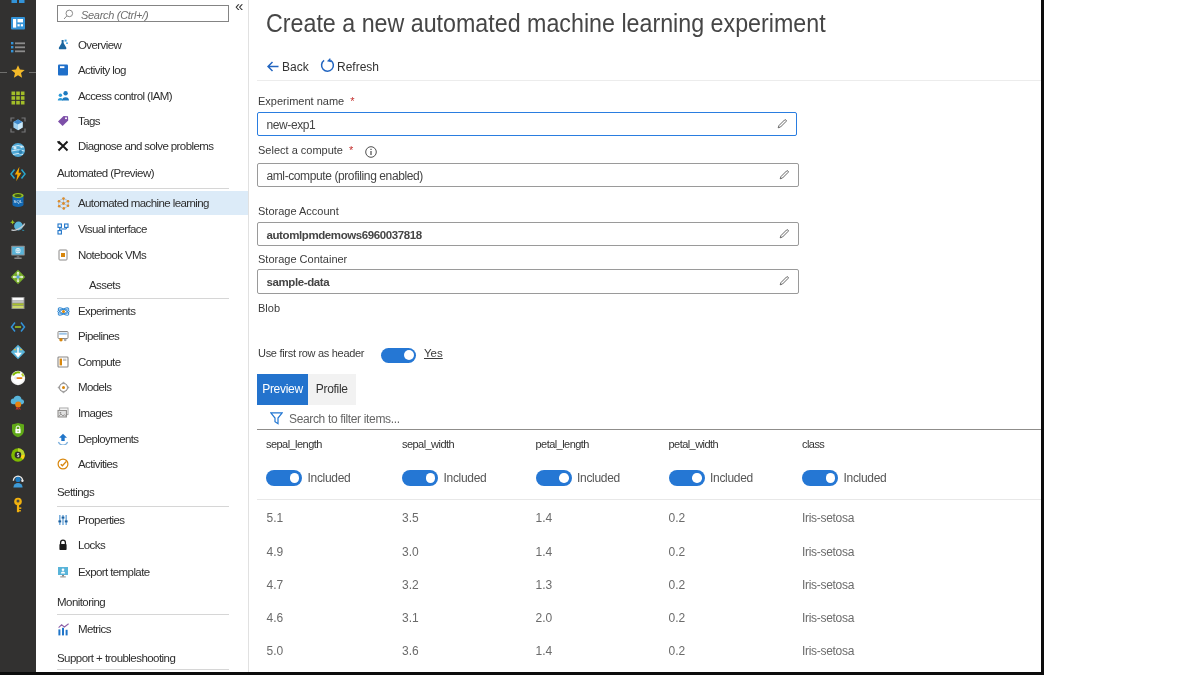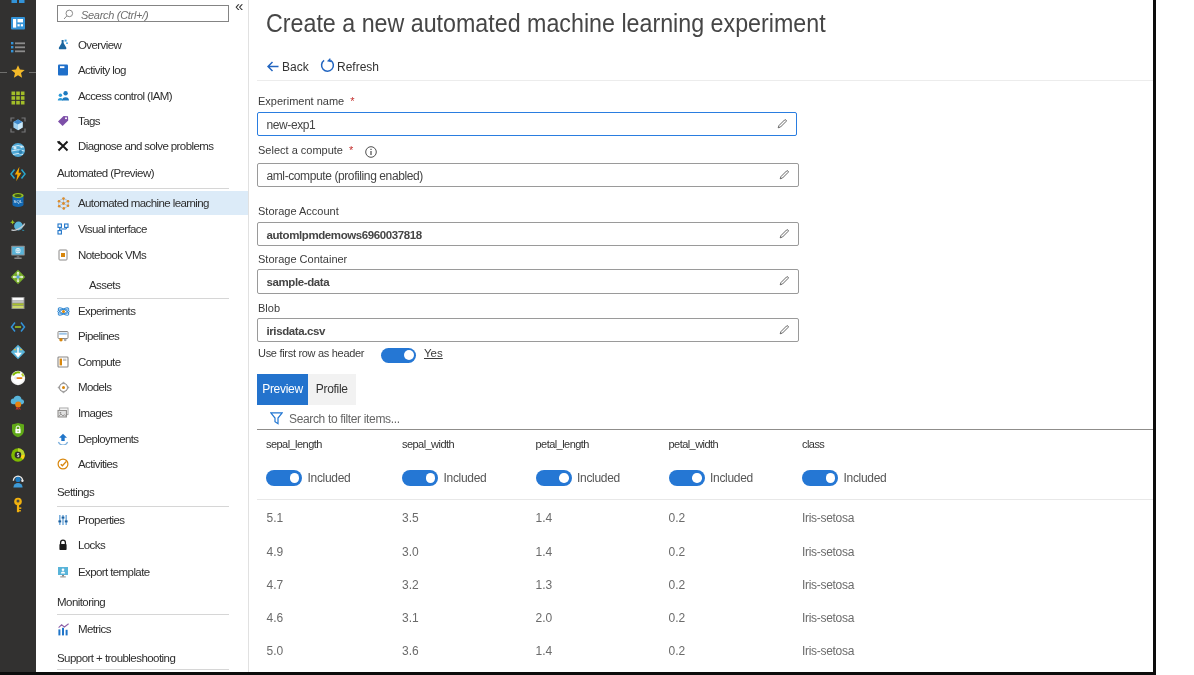--- a/index.html
+++ b/index.html
@@ -1,18 +1,18 @@
 <!DOCTYPE html>
 <html><head>
 <meta charset="utf-8">
 <style>
   * { margin:0; padding:0; box-sizing:border-box; }
   html,body { width:1194px; height:675px; overflow:hidden; background:#fff; }
   body { font-family:"Liberation Sans", sans-serif; }
-  #app { position:relative; width:1156px; height:675px; background:#e5e5e5; overflow:hidden; }
+  #app { position:relative; width:1044px; height:675px; background:#e5e5e5; overflow:hidden; }
   .abs { position:absolute; }
   
   #leftbar { position:absolute; left:0; top:0; width:36px; height:675px; background:#323130; }
   .lbi { position:absolute; left:10px; width:16px; height:16px; }
   
   #sidebar { position:absolute; left:36px; top:0; width:212px; height:675px; background:#fff; }
   #sbline { position:absolute; left:248px; top:0; width:1px; height:675px; background:#e1e1e1; }
   .mi { position:absolute; left:57px; height:22px; font-size:11.5px; letter-spacing:-0.6px; color:#2e2e2e; white-space:nowrap; }
   .mi svg { position:absolute; left:0; top:50%; margin-top:-6px; }
   .mi span { position:absolute; left:21px; top:50%; margin-top:-7px; line-height:14px; }
@@ -413,26 +413,20 @@
         </svg>
     </div>
     <div class="lbl" style="left:9px;top:253px;">Storage Container</div>
     <div class="inp" style="left:8px;top:269px;width:542px;height:24.5px;">
       <span class="v" style="font-weight:bold;font-size:11.5px;">sample-data</span>
       <svg class="pen" width="14" height="14" viewBox="0 0 14 14">
           <path d="M3.2 10.8 L4 8.5 L9.5 3 a1 1 0 0 1 1.5 1.5 L5.5 10 L3.2 10.8 Z" fill="none" stroke="#555" stroke-width="0.9"></path>
         </svg>
     </div>
     <div class="lbl" style="left:9px;top:301.5px;">Blob</div>
-    <div class="inp" style="left:8px;top:317.5px;width:542px;height:24px;">
-      <span class="v" style="font-weight:bold;font-size:11.5px;">irisdata.csv</span>
-      <svg class="pen" width="14" height="14" viewBox="0 0 14 14">
-          <path d="M3.2 10.8 L4 8.5 L9.5 3 a1 1 0 0 1 1.5 1.5 L5.5 10 L3.2 10.8 Z" fill="none" stroke="#555" stroke-width="0.9"></path>
-        </svg>
-    </div>
 
     <div class="lbl" style="left:9px;top:347px;letter-spacing:-0.3px;">Use first row as header</div>
     <div class="toggle" style="left:132px;top:347.5px;width:35px;height:15px;">
         <i style="right:2.5px;top:2.5px;width:10px;height:10px;"></i>
       </div>
     <div class="lbl" style="left:175px;top:347px;font-size:11.5px;text-decoration:underline;">Yes</div>
 
     <div class="abs" style="left:8px;top:373.5px;width:51px;height:31px;background:#2373cd;color:#fff;font-size:12px;letter-spacing:-0.3px;text-align:center;line-height:31px;">Preview</div>
     <div class="abs" style="left:59px;top:373.5px;width:47.5px;height:31px;background:#f2f2f2;color:#333;font-size:12px;letter-spacing:-0.3px;text-align:center;line-height:31px;">Profile</div>
 

